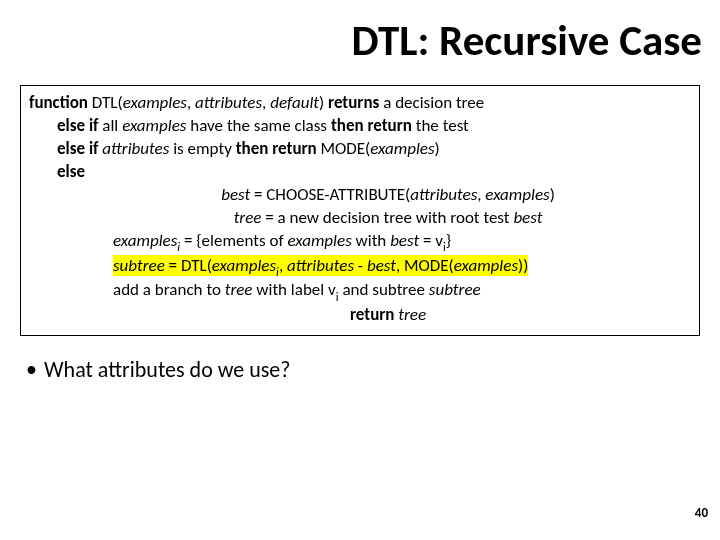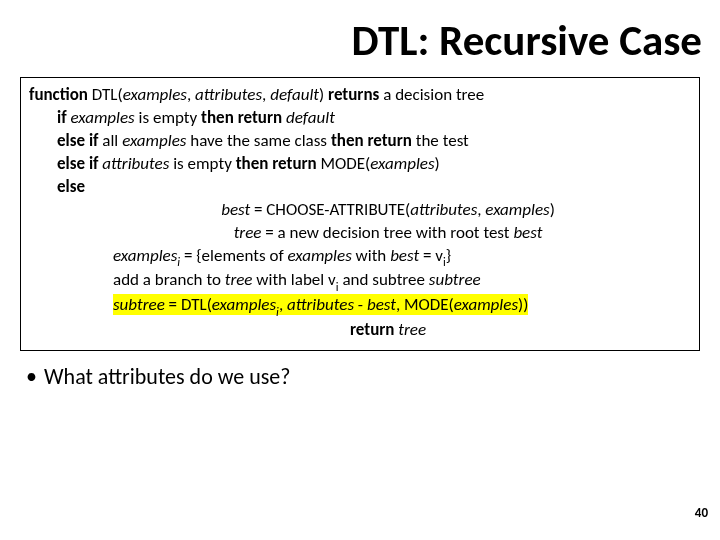--- a/index.html
+++ b/index.html
@@ -15,21 +15,21 @@
   .slide { padding: 10px 18px 0 18px; }
   .title {
     font-size: 43px;
     text-align: right;
     padding: 4px 0 10px 0;
     font-weight: 700;
   }
   .algo-box {
     border: 1.5px solid #000;
     padding: 6px 8px 8px 8px;
-    margin: 0 2px;
+    margin: 8px 2px;
     font-size: 17px;
     line-height: 1.35;
   }
   .algo-box .line { white-space: pre; }
   .i1 { padding-left: 28px; }
   .i2 { padding-left: 56px; text-align: center; }
   .i3 { padding-left: 84px; }
   .b { font-weight: 700; }
   .it { font-style: italic; }
   .hl {
@@ -56,38 +56,37 @@
 </style>
 </head>
 <body>
 
 <div class="slide">
   <div class="title">DTL: Recursive Case</div>
 
   <div class="algo-box">
     <div class="line"><span class="b">function</span><span> DTL(</span><span class="it">examples</span><span>, </span><span class="it">attributes</span><span>, </span><span class="it">default</span><span>) </span><span class="b">returns</span><span> a decision tree</span></div>
 
-    <div class="line i1"><span class="b">if </span><span class="it">examples</span><span> is empty </span><span class="b">then return </span><span class="it">default</span></div>
 
     <div class="line i1"><span class="b">else if </span><span>all </span><span class="it">examples</span><span> have the same class </span><span class="b">then return </span><span>the test</span></div>
 
     <div class="line i1"><span class="b">else if </span><span class="it">attributes</span><span> is empty </span><span class="b">then return </span><span>MODE(</span><span class="it">examples</span><span>)</span></div>
 
     <div class="line i1"><span class="b">else</span></div>
 
     <div class="line i2"><span class="it">best</span><span> = CHOOSE-ATTRIBUTE(</span><span class="it">attributes</span><span>, </span><span class="it">examples</span><span>)</span></div>
 
     <div class="line i2"><span class="it">tree</span><span> = a new decision tree with root test </span><span class="it">best</span></div>
 
 
     <div class="line i3"><span class="it">examples</span><span class="it sub">i</span><span> = {elements of </span><span class="it">examples</span><span> with </span><span class="it">best</span><span> = v</span><span class="sub">i</span><span>}</span></div>
 
+    <div class="line i3"><span class="hl"><span class="it">subtree</span><span> = DTL(</span><span class="it">examples</span><span class="it sub">i</span><span>, </span><span class="it">attributes</span><span> - </span><span class="it">best</span><span>, MODE(</span><span class="it">examples</span><span>))</span></span></div>
+
     <div class="line i3"><span>add a branch to </span><span class="it">tree</span><span> with label v</span><span class="sub">i</span><span> and subtree </span><span class="it">subtree</span></div>
-
-    <div class="line i3"><span class="hl"><span class="it">subtree</span><span> = DTL(</span><span class="it">examples</span><span class="it sub">i</span><span>, </span><span class="it">attributes</span><span> - </span><span class="it">best</span><span>, MODE(</span><span class="it">examples</span><span>))</span></span></div>
 
     <div class="line i2"><span class="b">return </span><span class="it">tree</span></div>
   </div>
 
   <div class="bullet"><span class="dot">•</span><span>What attributes do we use?</span></div>
 </div>
 
 <div class="pagenum">40</div>
 
 </body></html>

